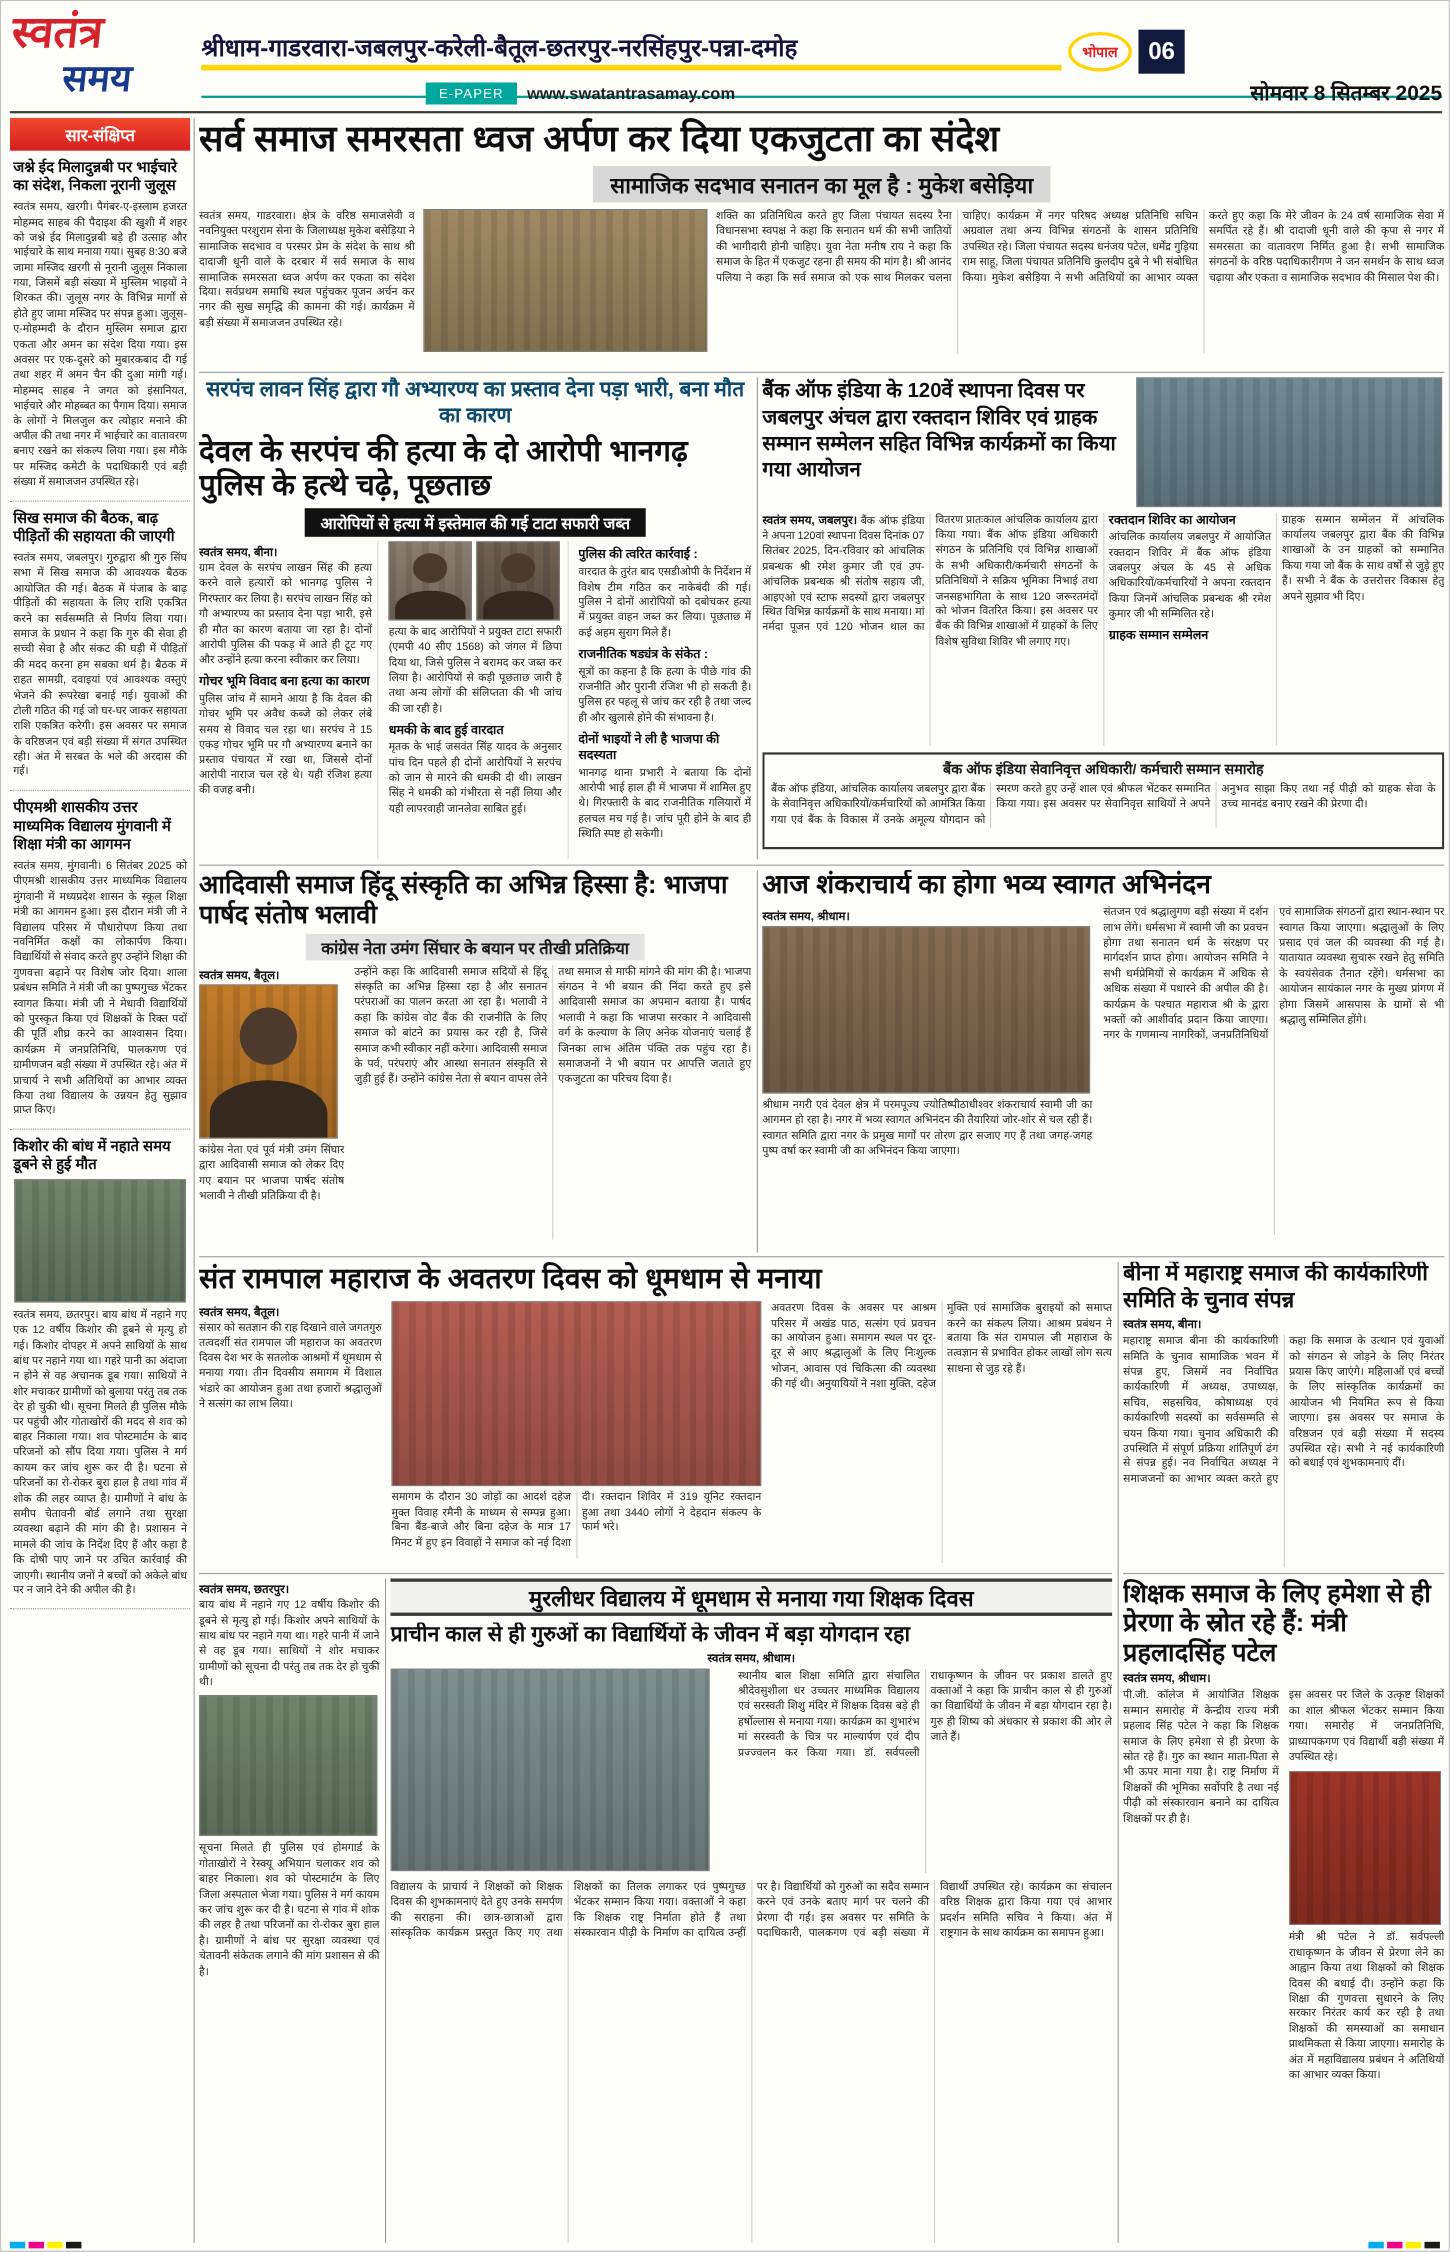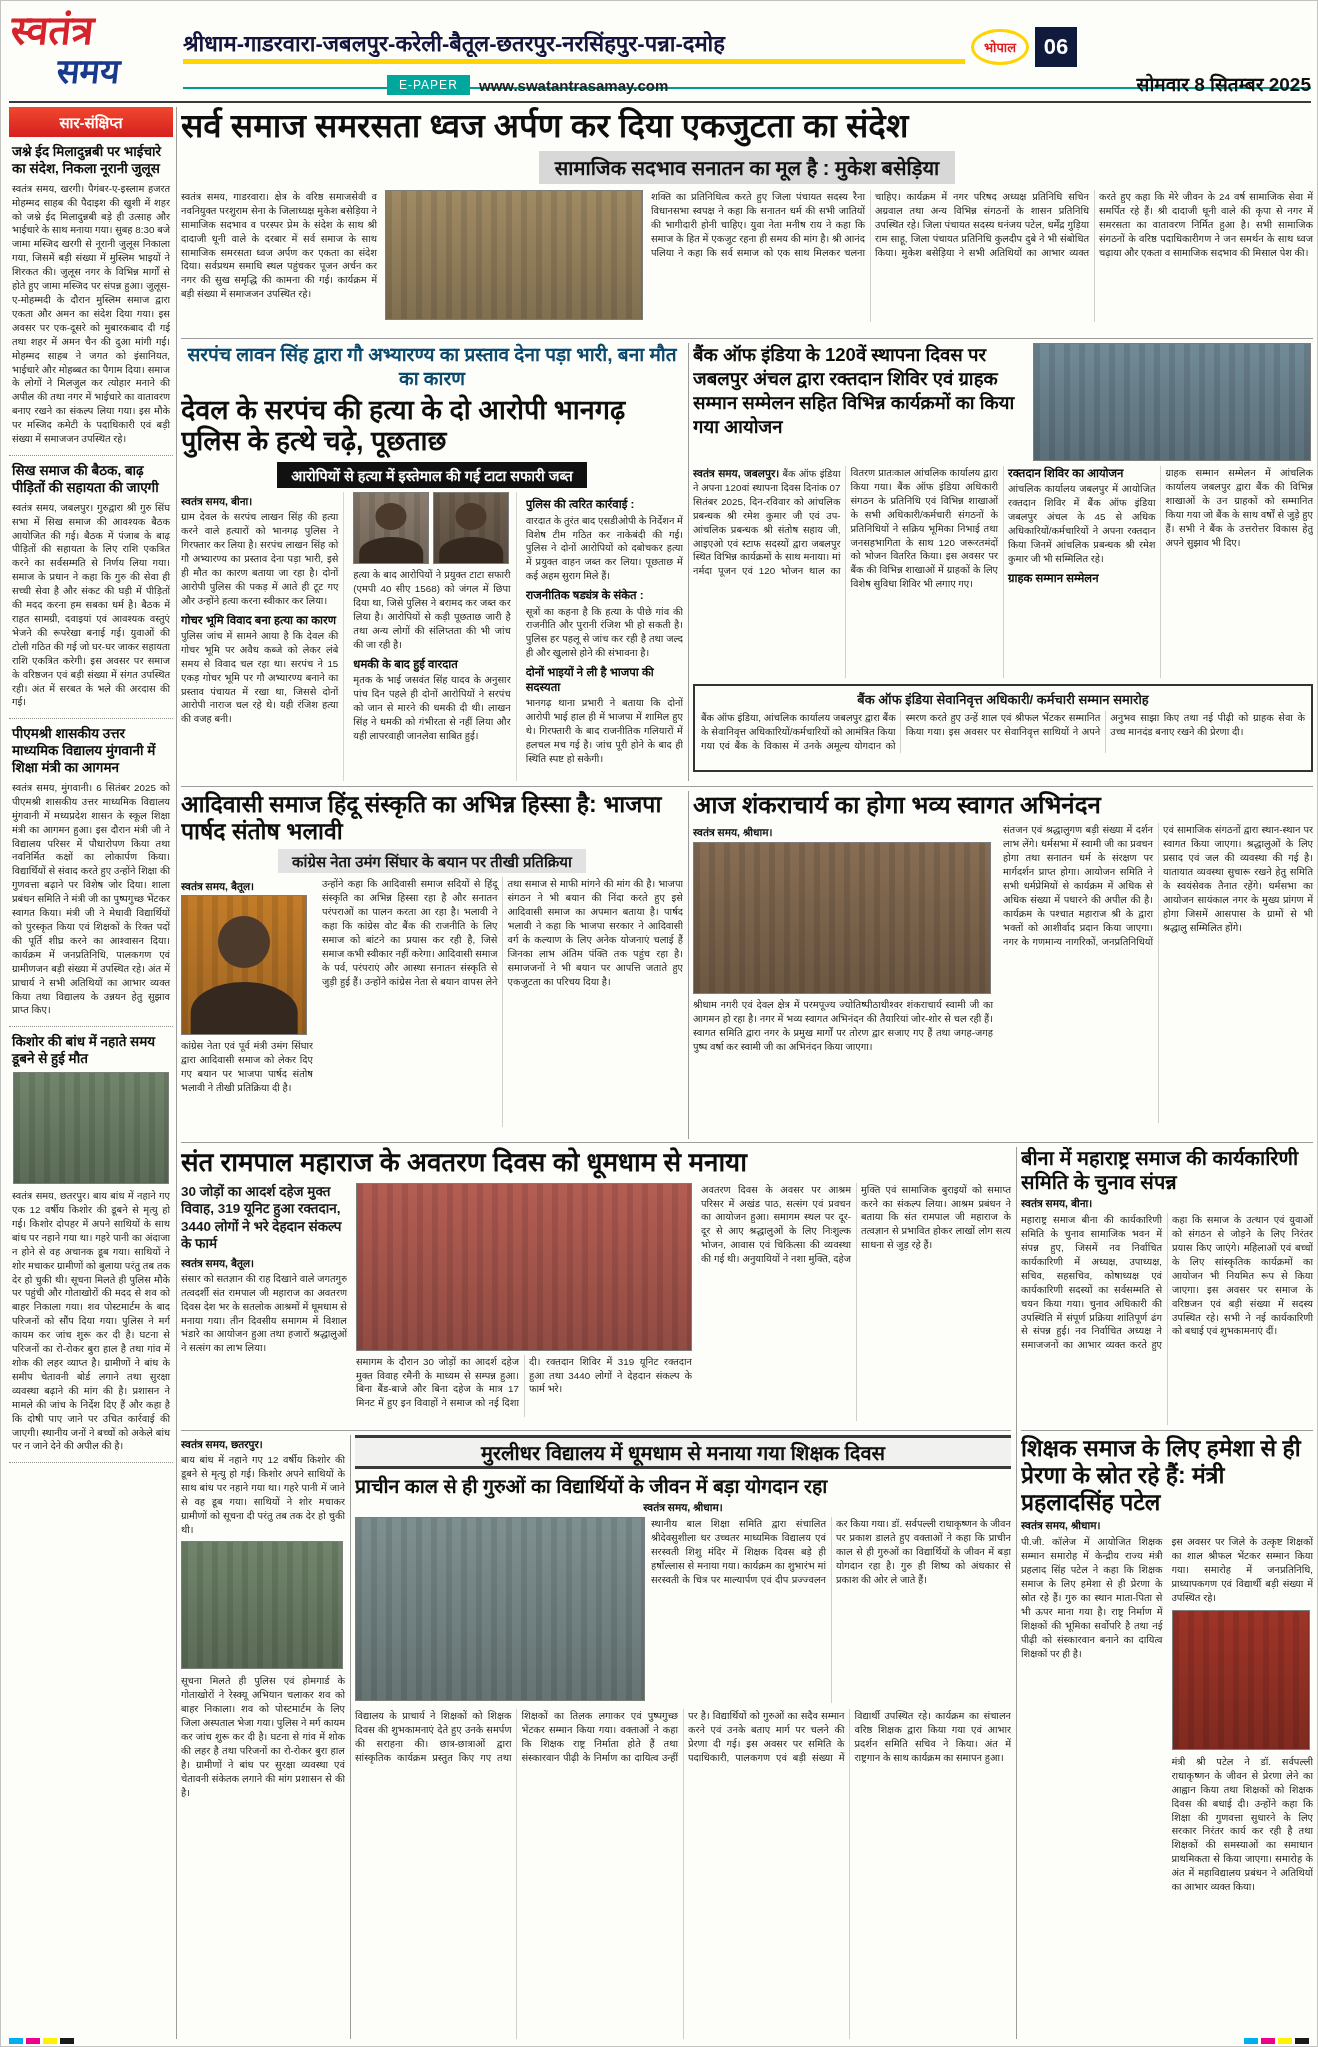--- a/index.html
+++ b/index.html
@@ -118,21 +118,21 @@
   .bina-body{height:212px;overflow:hidden;margin-top:3px;}
   
   .chhat{left:180px;top:1434px;width:164px;height:604px;}
   .chhat-ph{width:162px;height:128px;margin:5px 0;}
   .banner{position:absolute;left:354px;top:1434px;width:656px;height:34px;border-top:3px solid #3a3a3a;
           border-bottom:3px solid #3a3a3a;background:#f1f1ef;display:flex;align-items:center;
           justify-content:center;font-size:20px;font-weight:bold;color:#0e0e0e;}
   .teacher{left:354px;top:1474px;width:656px;height:564px;}
   .teach-hl{font-size:19.5px;}
   .teach-byl{text-align:center;}
-  .teach-row{display:flex;gap:6px;height:186px;margin-top:3px;}
+  .teach-row{display:flex;gap:26px;height:186px;margin-top:3px;}
   .teach-ph{width:290px;height:184px;flex:none;}
   .teach-right{flex:1;overflow:hidden;}
   .teach-bottom{height:332px;overflow:hidden;margin-top:6px;}
   .minister{left:1020px;top:1434px;width:292px;height:604px;}
   .min-hl{font-size:23px;text-align:left;}
   .min-row{display:flex;gap:9px;height:520px;margin-top:3px;}
   .min-col{flex:1;overflow:hidden;}
   .min-ph{width:138px;height:140px;margin:5px 0;}
   
   .regmarks{position:absolute;bottom:2px;display:flex;gap:3px;}
@@ -265,21 +265,20 @@
         <p class="bt">श्रीधाम नगरी एवं देवल क्षेत्र में परमपूज्य ज्योतिष्पीठाधीश्वर शंकराचार्य स्वामी जी का आगमन हो रहा है। नगर में भव्य स्वागत अभिनंदन की तैयारियां जोर-शोर से चल रही हैं। स्वागत समिति द्वारा नगर के प्रमुख मार्गों पर तोरण द्वार सजाए गए हैं तथा जगह-जगह पुष्प वर्षा कर स्वामी जी का अभिनंदन किया जाएगा।</p>
       </div>
       <div class="bt cols2 shank-right">संतजन एवं श्रद्धालुगण बड़ी संख्या में दर्शन लाभ लेंगे। धर्मसभा में स्वामी जी का प्रवचन होगा तथा सनातन धर्म के संरक्षण पर मार्गदर्शन प्राप्त होगा। आयोजन समिति ने सभी धर्मप्रेमियों से कार्यक्रम में अधिक से अधिक संख्या में पधारने की अपील की है। कार्यक्रम के पश्चात महाराज श्री के द्वारा भक्तों को आशीर्वाद प्रदान किया जाएगा। नगर के गणमान्य नागरिकों, जनप्रतिनिधियों एवं सामाजिक संगठनों द्वारा स्थान-स्थान पर स्वागत किया जाएगा। श्रद्धालुओं के लिए प्रसाद एवं जल की व्यवस्था की गई है। यातायात व्यवस्था सुचारू रखने हेतु समिति के स्वयंसेवक तैनात रहेंगे। धर्मसभा का आयोजन सायंकाल नगर के मुख्य प्रांगण में होगा जिसमें आसपास के ग्रामों से भी श्रद्धालु सम्मिलित होंगे।</div>
     </div>
   </article>
 
   <article class="art rampal">
     <h1 class="hl ram-hl">संत रामपाल महाराज के अवतरण दिवस को धूमधाम से मनाया</h1>
     <div class="ram-row">
       <div class="ram-left">
-        <div class="ram-sub">30 जोड़ों का आदर्श दहेज मुक्त विवाह, 319 यूनिट हुआ रक्तदान, 3440 लोगों ने भरे देहदान संकल्प के फार्म</div>
         <p class="byl">स्वतंत्र समय, बैतूल।</p>
         <p class="bt">संसार को सतज्ञान की राह दिखाने वाले जगतगुरु तत्वदर्शी संत रामपाल जी महाराज का अवतरण दिवस देश भर के सतलोक आश्रमों में धूमधाम से मनाया गया। तीन दिवसीय समागम में विशाल भंडारे का आयोजन हुआ तथा हजारों श्रद्धालुओं ने सत्संग का लाभ लिया।</p>
       </div>
       <div class="ram-mid">
         <div class="ph ph-rampal ram-ph"></div>
         <div class="bt cols2 ram-under">समागम के दौरान 30 जोड़ों का आदर्श दहेज मुक्त विवाह रमैनी के माध्यम से सम्पन्न हुआ। बिना बैंड-बाजे और बिना दहेज के मात्र 17 मिनट में हुए इन विवाहों ने समाज को नई दिशा दी। रक्तदान शिविर में 319 यूनिट रक्तदान हुआ तथा 3440 लोगों ने देहदान संकल्प के फार्म भरे।</div>
       </div>
       <div class="bt cols2 ram-right">अवतरण दिवस के अवसर पर आश्रम परिसर में अखंड पाठ, सत्संग एवं प्रवचन का आयोजन हुआ। समागम स्थल पर दूर-दूर से आए श्रद्धालुओं के लिए निःशुल्क भोजन, आवास एवं चिकित्सा की व्यवस्था की गई थी। अनुयायियों ने नशा मुक्ति, दहेज मुक्ति एवं सामाजिक बुराइयों को समाप्त करने का संकल्प लिया। आश्रम प्रबंधन ने बताया कि संत रामपाल जी महाराज के तत्वज्ञान से प्रभावित होकर लाखों लोग सत्य साधना से जुड़ रहे हैं।</div>
     </div>
   </article>

